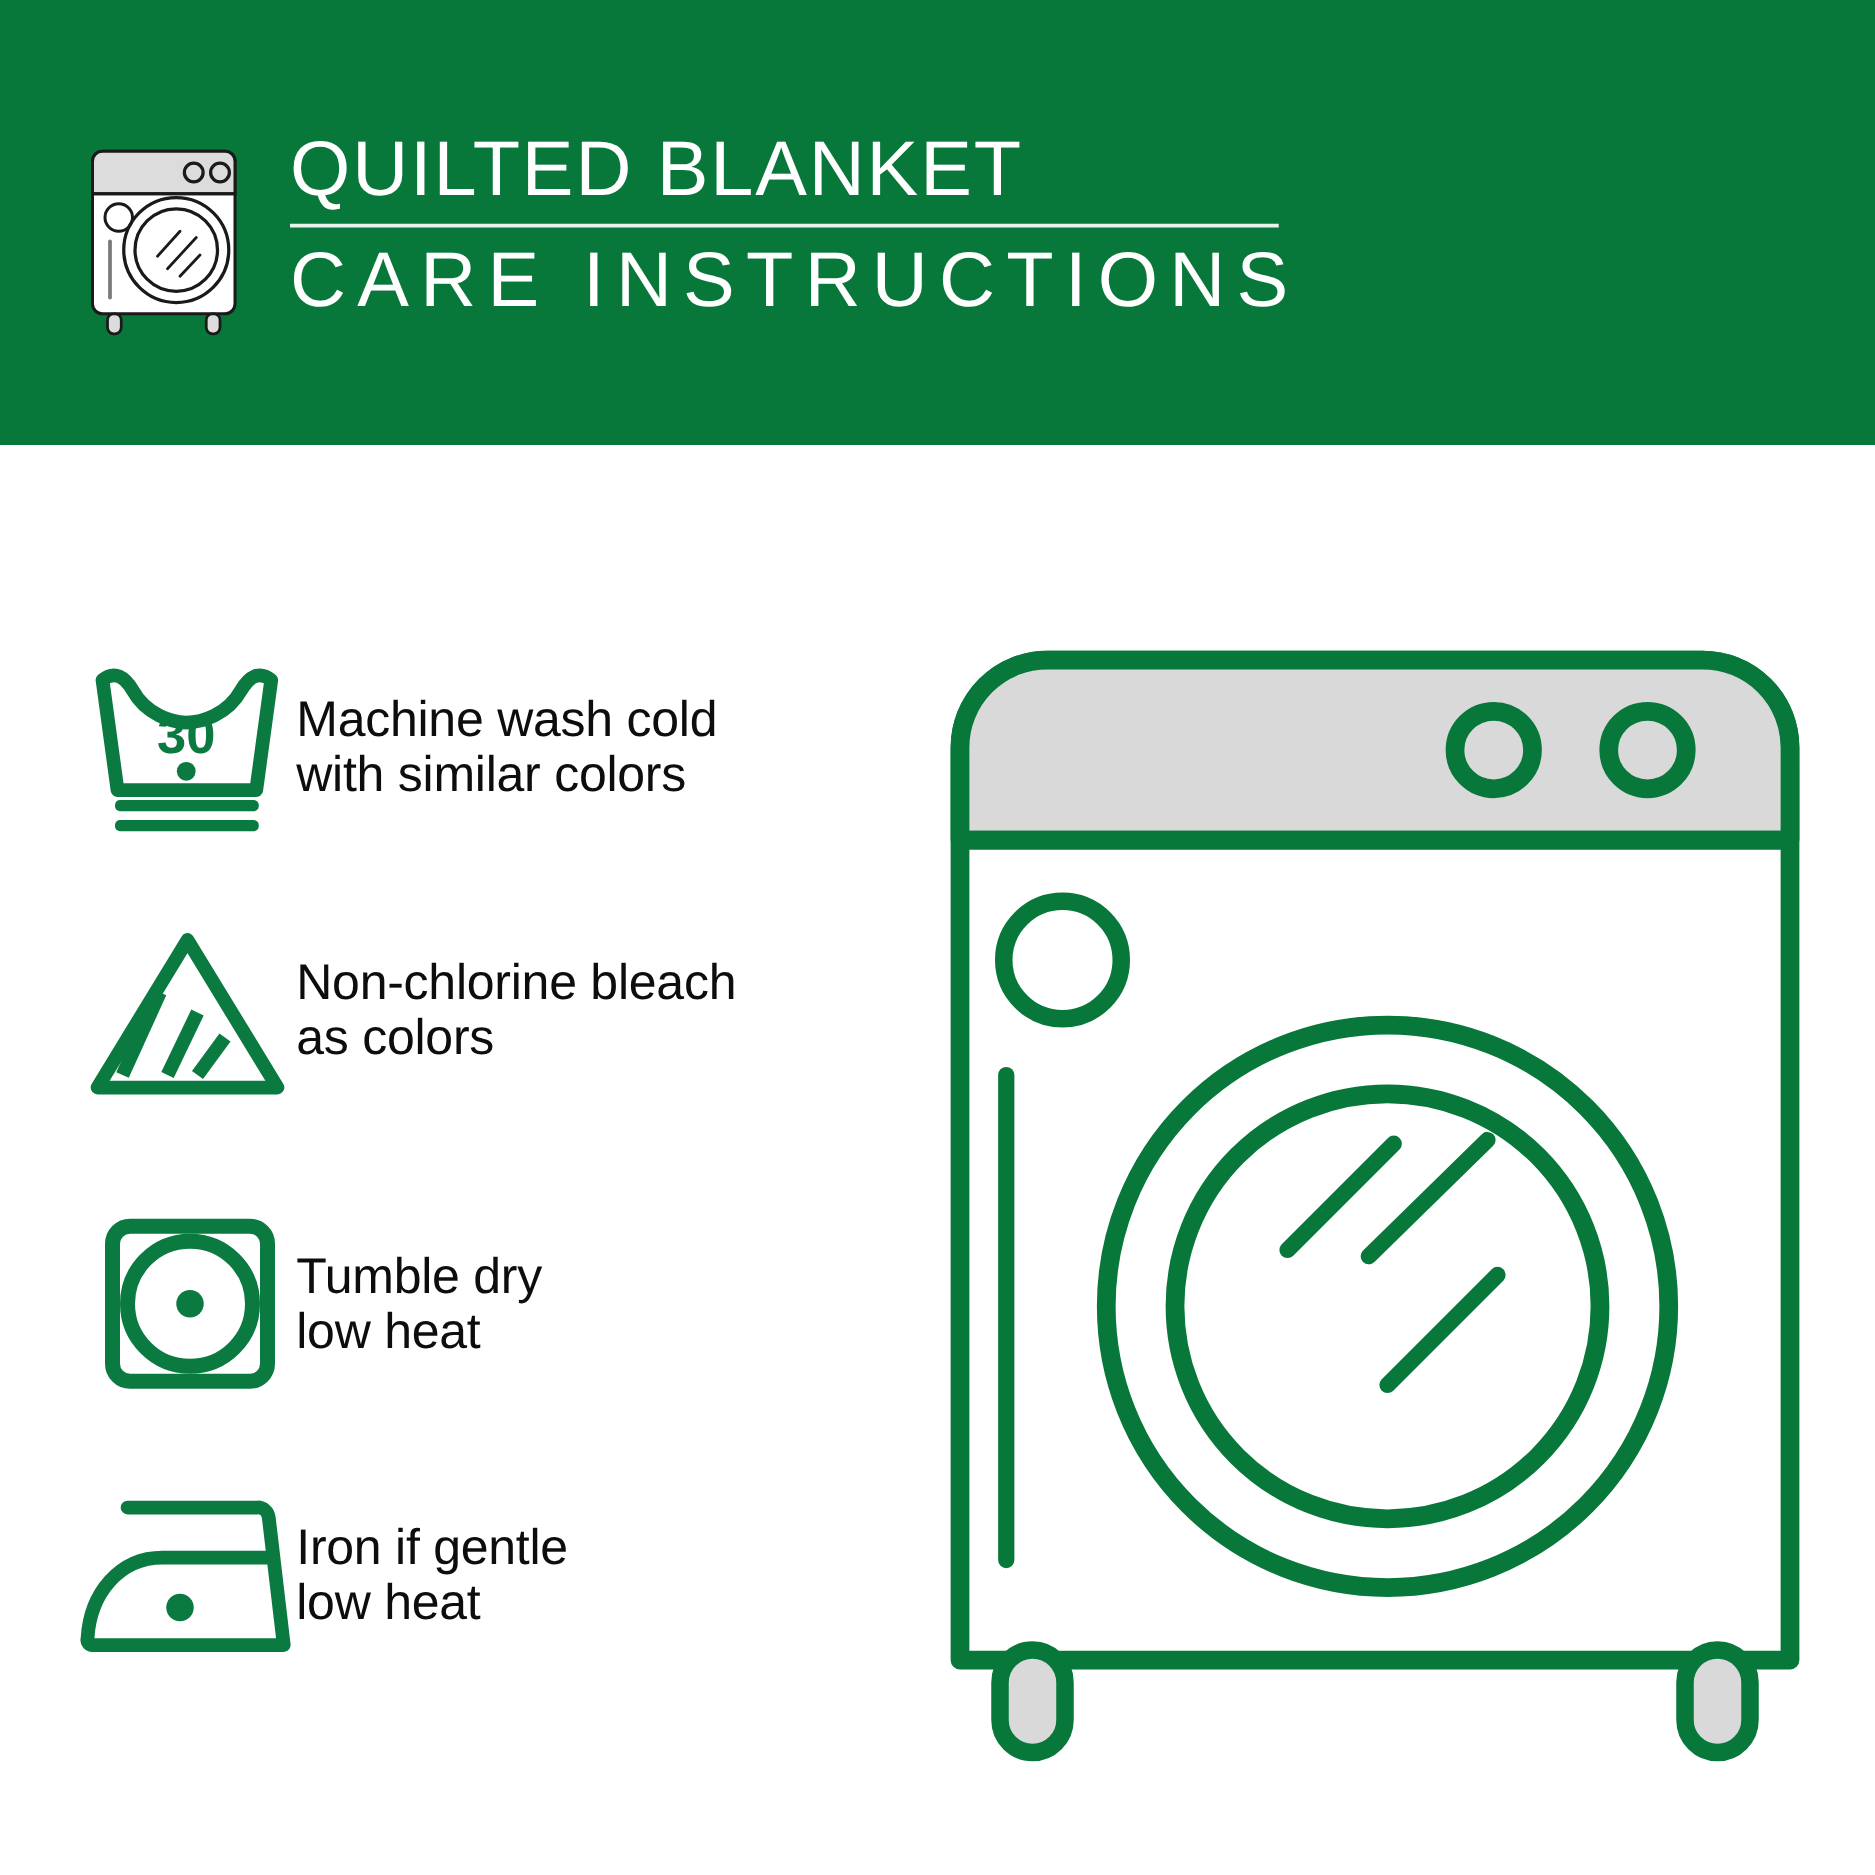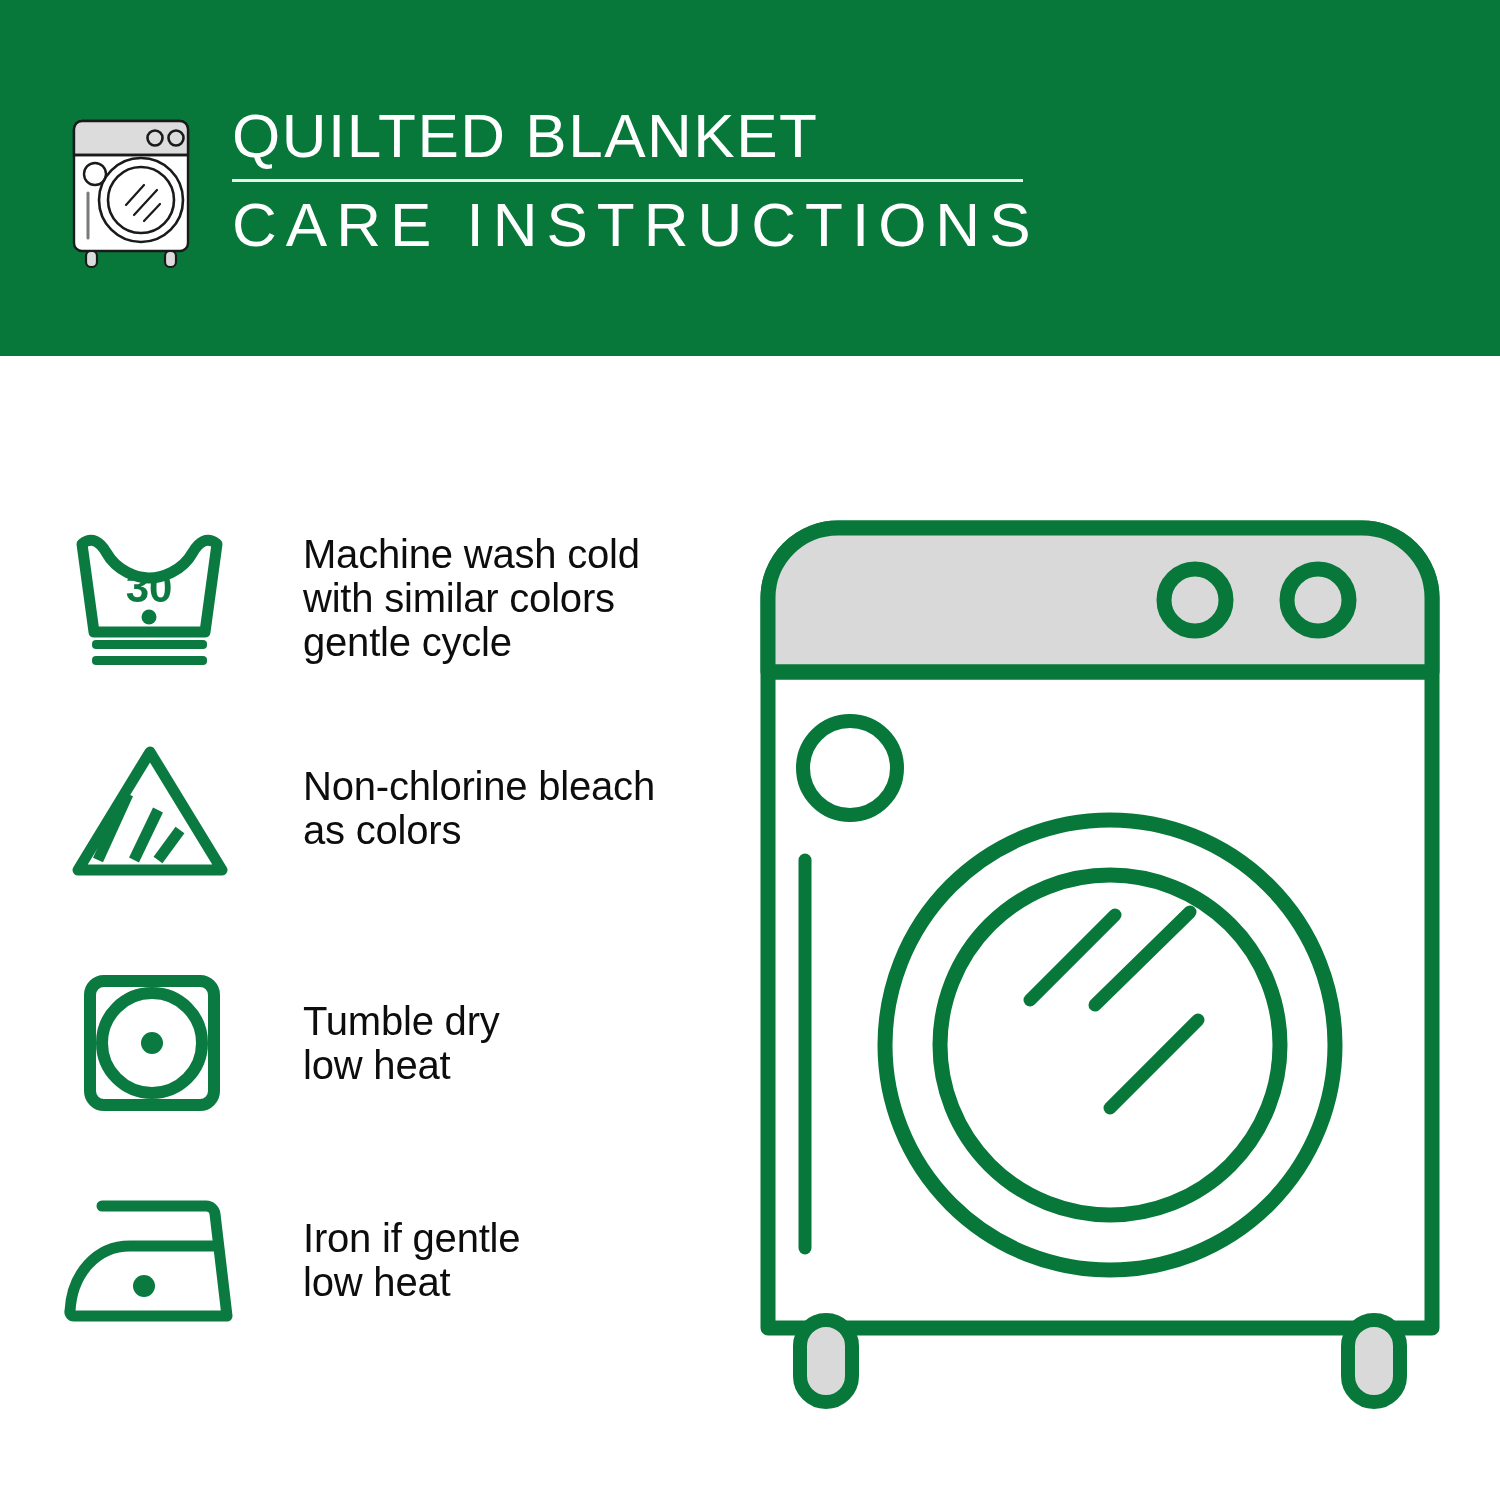--- a/index.html
+++ b/index.html
@@ -71,21 +71,20 @@
     display:flex;
     align-items:center;
     justify-content:flex-start;
   }
   .care-text {
     font-size:40px;
     line-height:44px;
     color:#0d0d0d;
     font-weight:400;
     letter-spacing:-0.2px;
-    margin-left:66px;
   }
 
   #row-wash   { top:518px; height:160px; }
   #row-bleach { top:728px; height:160px; }
   #row-dry    { top:968px; height:150px; }
   #row-iron   { top:1190px; height:140px; }
 
   
   #washer {
     position:absolute;
@@ -145,21 +144,20 @@
 
         <circle cx="87" cy="89" r="7.5" fill="#0b7a41"></circle>
 
         <rect x="30" y="112" width="115" height="9" rx="4" fill="#0b7a41"></rect>
         <rect x="30" y="128" width="115" height="9" rx="4" fill="#0b7a41"></rect>
       </svg>
     </div>
     <div class="care-text">
       <div>Machine wash cold</div>
       <div>with similar colors</div>
-      <div>gentle cycle</div>
     </div>
   </div>
 
   <div class="care-row" id="row-bleach">
     <div class="care-symbol">
       <svg viewBox="0 0 175 140" width="175" height="140">
 
         <path d="M88 14 L 160 132 L 16 132 Z" fill="none" stroke="#0b7a41" stroke-width="11" stroke-linejoin="round"></path>
 
         <line x1="66" y1="56" x2="36" y2="122" stroke="#0b7a41" stroke-width="11" stroke-linecap="butt"></line>

